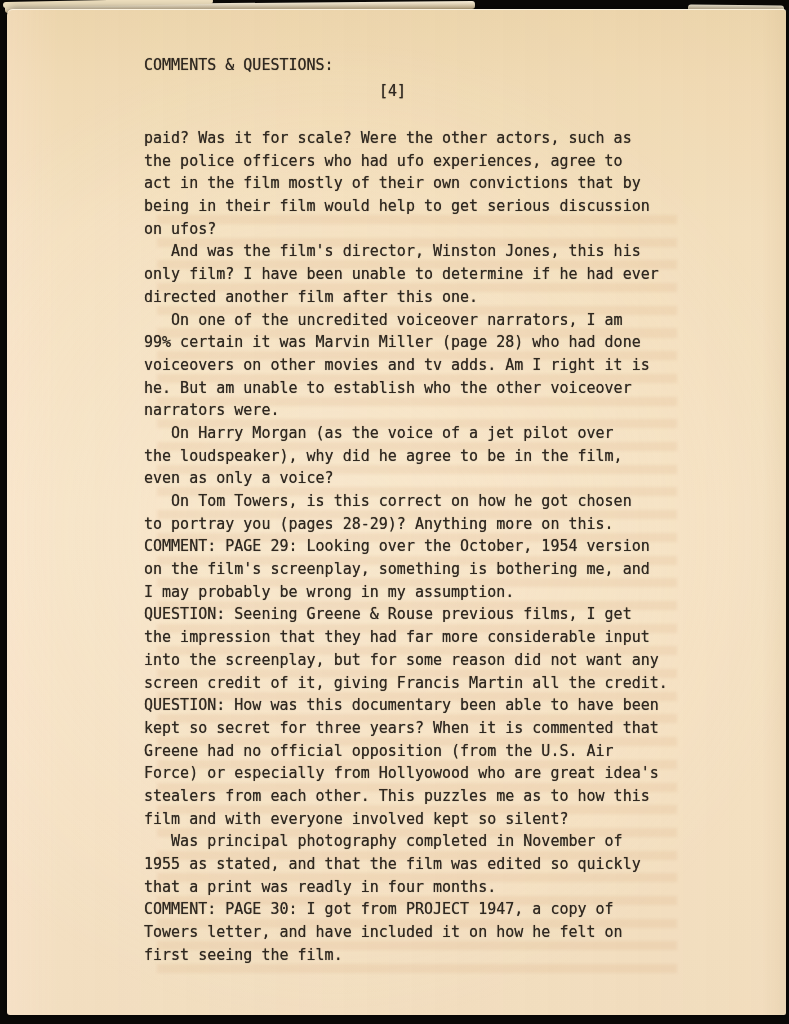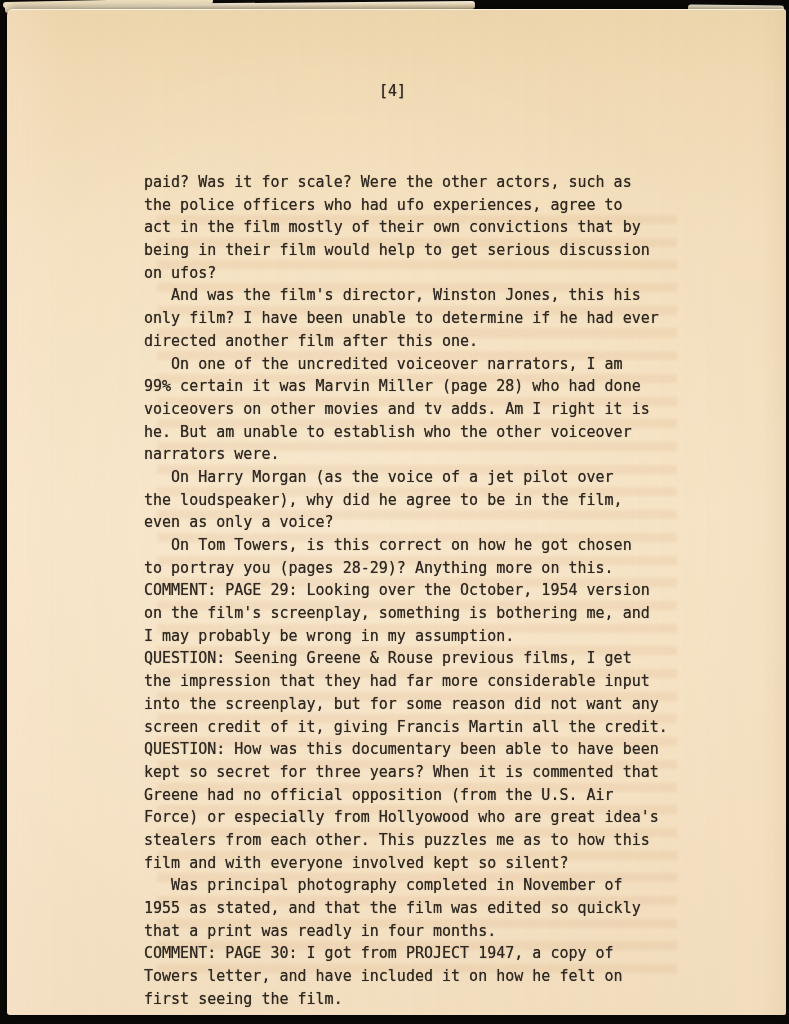--- a/index.html
+++ b/index.html
@@ -48,32 +48,33 @@
   .typed {
     position: absolute;
     color: var(--ink, #2f2820);
     font-size: 15px;
     line-height: 22.7px;
     white-space: pre;
     text-shadow: 0 0 0.8px rgba(47, 40, 32, 0.75);
   }
   .header  { left: 137px; top: 44px; }
   .pagenum { left: 372px; top: 70px; }
-  .body    { left: 137px; top: 117px; margin-top: 44px; }
+  .body    { left: 137px; top: 117px; }
   .line    { height: 22.7px; }
 </style>
 </head>
 <body>
 
 <div class="scene">
   <div class="stack-edge stack-edge-1"></div>
   <div class="stack-edge stack-edge-2"></div>
   <div class="stack-edge stack-edge-right"></div>
 
   <div class="paper">
     <div class="ghost"></div>
 
+    <div class="typed header">COMMENTS &amp; QUESTIONS:</div>
 
     <div class="typed pagenum">[4]</div>
 
     <div class="typed body"><div class="line">paid? Was it for scale? Were the other actors, such as</div><div class="line">the police officers who had ufo experiences, agree to</div><div class="line">act in the film mostly of their own convictions that by</div><div class="line">being in their film would help to get serious discussion</div><div class="line">on ufos?</div><div class="line">   And was the film's director, Winston Jones, this his</div><div class="line">only film? I have been unable to determine if he had ever</div><div class="line">directed another film after this one.</div><div class="line">   On one of the uncredited voiceover narrators, I am</div><div class="line">99% certain it was Marvin Miller (page 28) who had done</div><div class="line">voiceovers on other movies and tv adds. Am I right it is</div><div class="line">he. But am unable to establish who the other voiceover</div><div class="line">narrators were.</div><div class="line">   On Harry Morgan (as the voice of a jet pilot over</div><div class="line">the loudspeaker), why did he agree to be in the film,</div><div class="line">even as only a voice?</div><div class="line">   On Tom Towers, is this correct on how he got chosen</div><div class="line">to portray you (pages 28-29)? Anything more on this.</div><div class="line">COMMENT: PAGE 29: Looking over the October, 1954 version</div><div class="line">on the film's screenplay, something is bothering me, and</div><div class="line">I may probably be wrong in my assumption.</div><div class="line">QUESTION: Seening Greene &amp; Rouse previous films, I get</div><div class="line">the impression that they had far more considerable input</div><div class="line">into the screenplay, but for some reason did not want any</div><div class="line">screen credit of it, giving Francis Martin all the credit.</div><div class="line">QUESTION: How was this documentary been able to have been</div><div class="line">kept so secret for three years? When it is commented that</div><div class="line">Greene had no official opposition (from the U.S. Air</div><div class="line">Force) or especially from Hollyowood who are great idea's</div><div class="line">stealers from each other. This puzzles me as to how this</div><div class="line">film and with everyone involved kept so silent?</div><div class="line">   Was principal photography completed in November of</div><div class="line">1955 as stated, and that the film was edited so quickly</div><div class="line">that a print was readly in four months.</div><div class="line">COMMENT: PAGE 30: I got from PROJECT 1947, a copy of</div><div class="line">Towers letter, and have included it on how he felt on</div><div class="line">first seeing the film.</div></div>
   </div>
 </div>
 
 </body></html>

